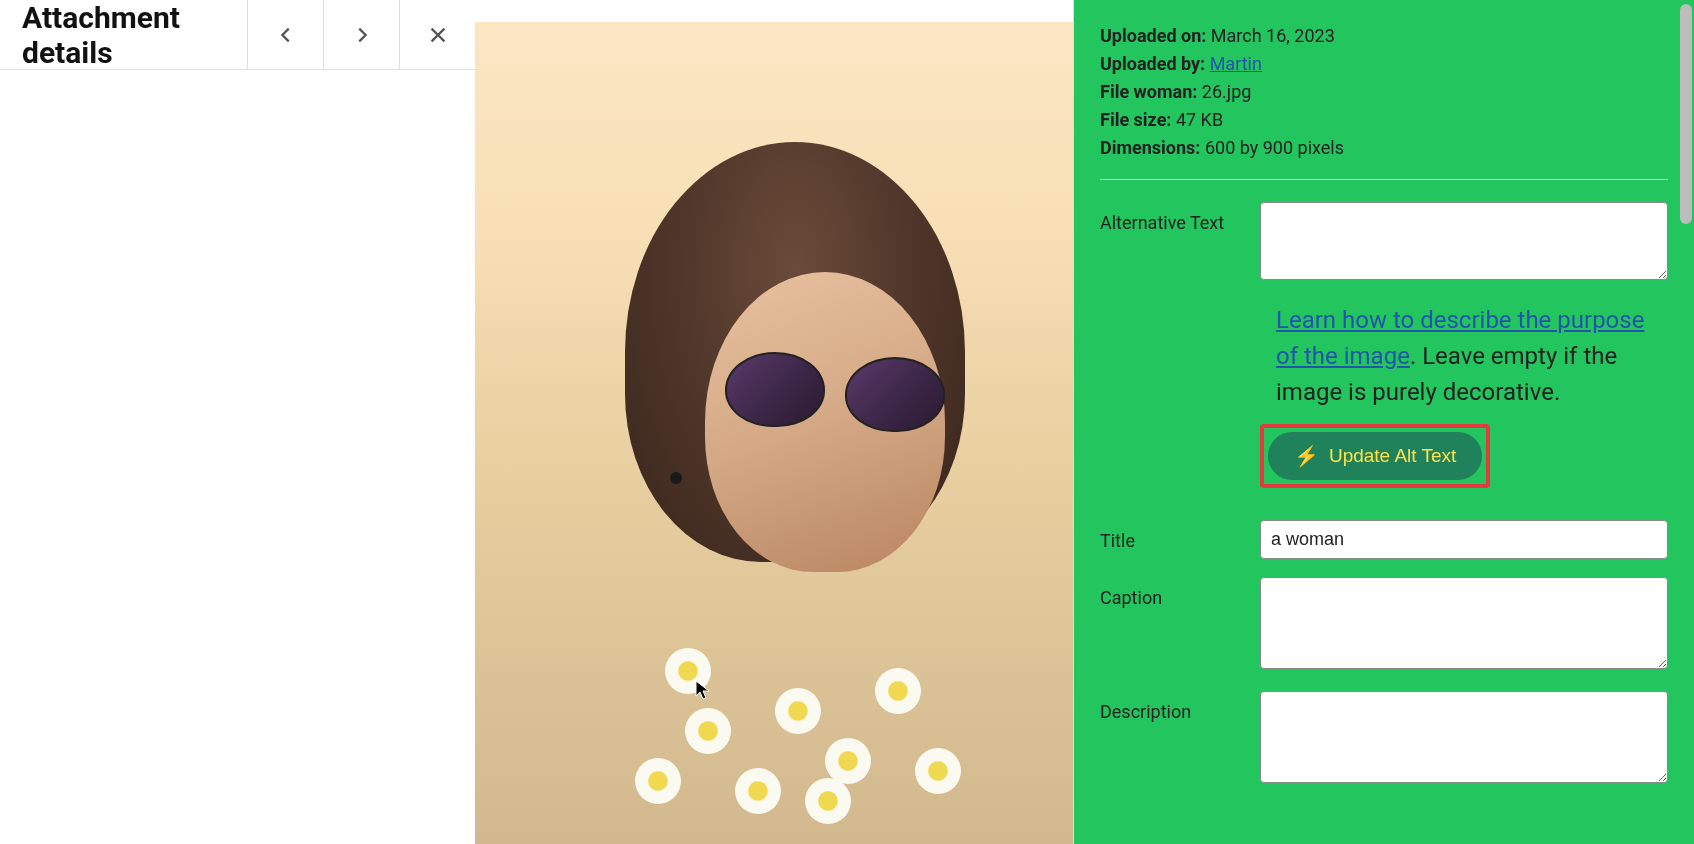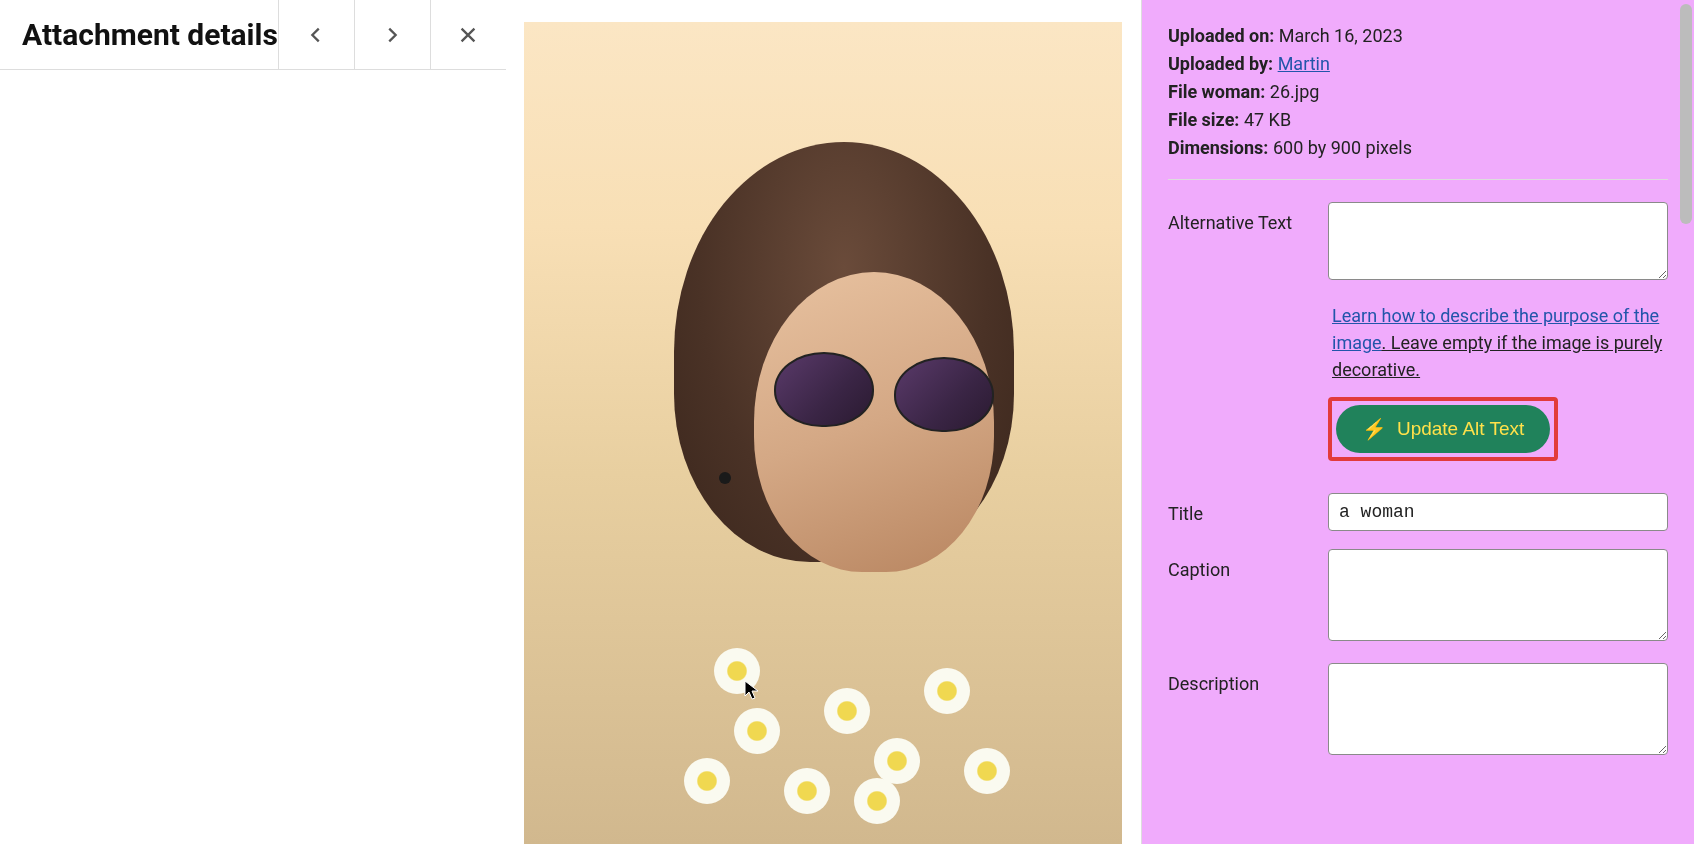--- a/index.html
+++ b/index.html
@@ -115,22 +115,22 @@
     background: radial-gradient(circle, #f0d850 0%, #f0d850 28%, #fafaf0 32%, #fafaf0 100%);
     border-radius: 50%;
   }
   .cursor {
     position: absolute;
     top: 658px; left: 220px;
     width: 16px; height: 22px;
     pointer-events: none;
   }
   .sidebar {
-    width: 553px;
-    background: #f0abfc;
+    width: 621px;
+    background: #22c55e;
     border-left: 1px solid #ddd;
     overflow-y: auto;
     padding: 22px 26px;
     position: relative;
   }
   .scrollbar-fake {
     position: absolute;
     right: 2px; top: 4px;
     width: 12px; height: 220px;
     background: #bcbcbc;
@@ -151,38 +151,37 @@
     padding-top: 10px;
     color: #222;
     font-size: 18px;
   }
   .field .control {
     flex: 1;
   }
   .field textarea,
   .field input[type=text] {
     width: 100%;
-    font-family: Liberation Mono, monospace;
+    font-family: Liberation Sans, sans-serif;
     font-size: 18px;
     padding: 8px 10px;
     border: 1px solid #8a8a8a;
     border-radius: 4px;
     background: #fff;
     color: #222;
   }
   .field textarea { resize: both; }
   .alt-ta { height: 78px; }
   .cap-ta { height: 92px; }
   .desc-ta { height: 92px; }
   .help {
-    margin-left: 4px;
-    font-size: 18px;
+    margin-left: 16px;
+    font-size: 24px;
     line-height: 1.5;
     color: #222;
-    text-decoration: underline;
   }
   .help a { color: #2255aa; text-decoration: underline; }
   .btn-wrap {
     display: inline-block;
     border: 4px solid #e23b3b;
     padding: 4px;
     border-radius: 4px;
     margin-top: 14px;
     margin-bottom: 10px;
   }

